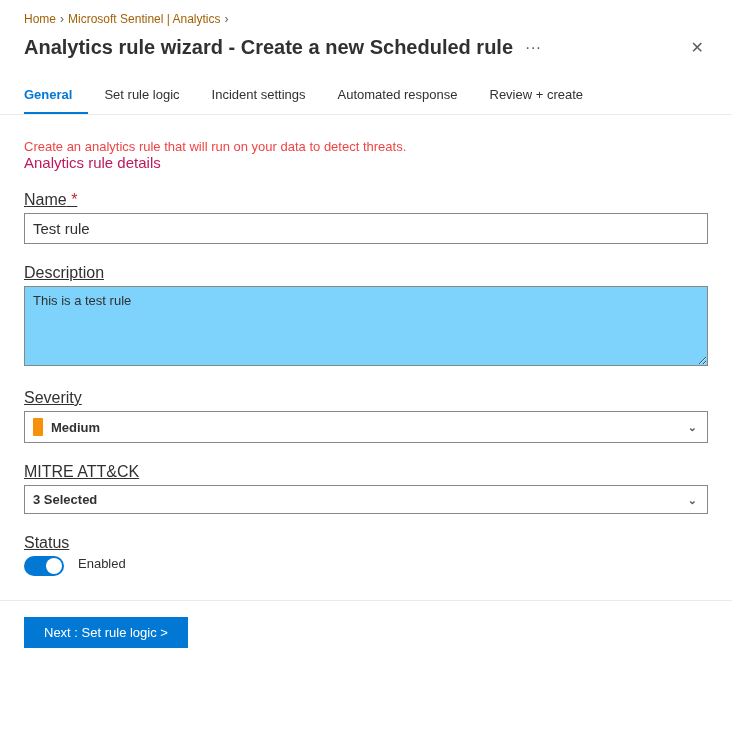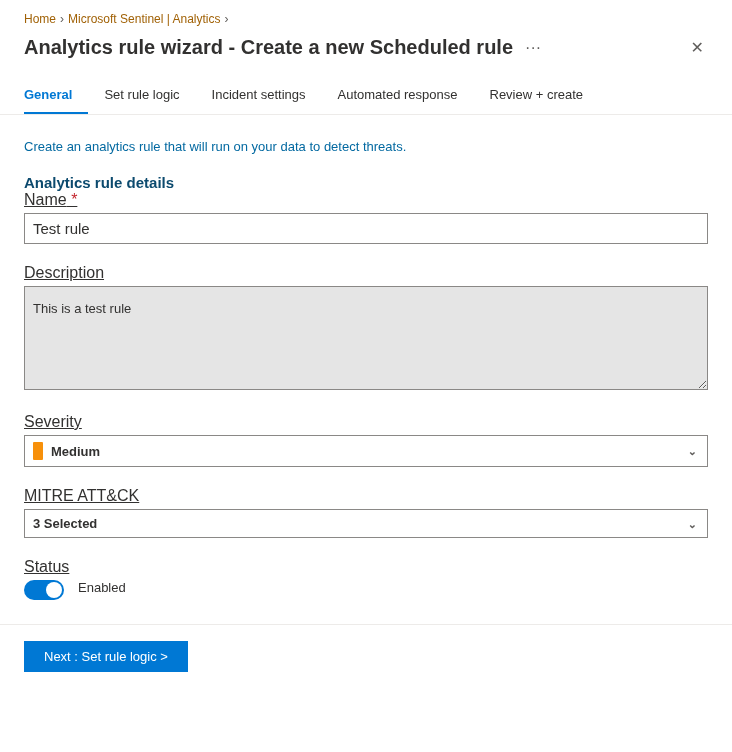--- a/index.html
+++ b/index.html
@@ -76,27 +76,27 @@
     .tab.active {
       color: #0078d4;
       border-bottom: 2px solid #0078d4;
       font-weight: 600;
     }
     .content {
       padding: 24px 24px 0 24px;
     }
     .description-text {
       font-size: 13px;
-      color: #0369a1;
-      margin-bottom: 20px;
+      color: #ef4444;
     }
     .section-title {
       font-size: 15px;
-      font-weight: 700;
-      color: #0c4a6e;
+      font-weight: 400;
+      color: #be185d;
+      margin-bottom: 20px;
     }
     .form-group {
       margin-bottom: 20px;
     }
     .form-label {
       font-size: 16px;
       color: #323130;
       margin-bottom: 4px;
       display: block;
       text-decoration: underline;
@@ -107,27 +107,27 @@
       border: 1px solid #8a8886;
       padding: 6px 8px;
       font-size: 15px;
       color: #323130;
       outline: none;
       background: #fff;
     }
     .form-textarea {
       width: 100%;
       border: 1px solid #8a8886;
-      padding: 14px 8px;
+      padding: 6px 8px;
       font-size: 13px;
       color: #323130;
       outline: none;
-      background: #e5e5e5;
+      background: #7dd3fc;
       resize: vertical;
-      height: 104px;
+      height: 80px;
       font-family: 'Segoe UI', Arial, sans-serif;
     }
     .form-select-wrapper {
       position: relative;
       width: 100%;
       font-weight: bold;
     }
     .severity-indicator {
       display: inline-block;
       width: 10px;

